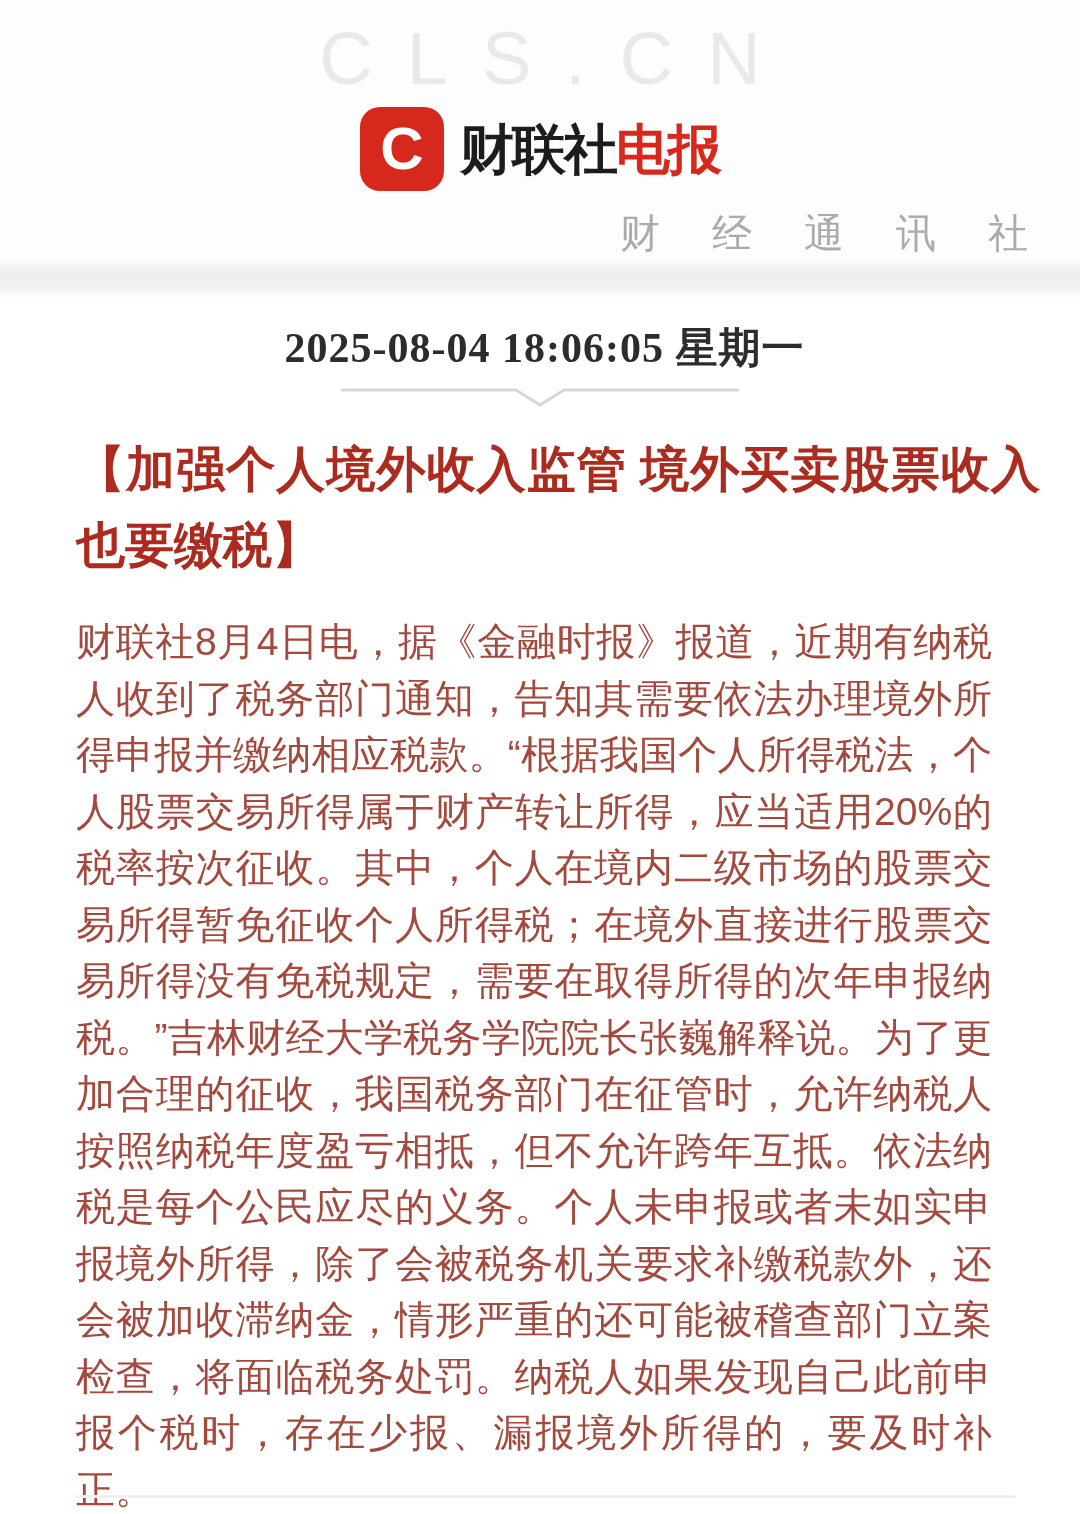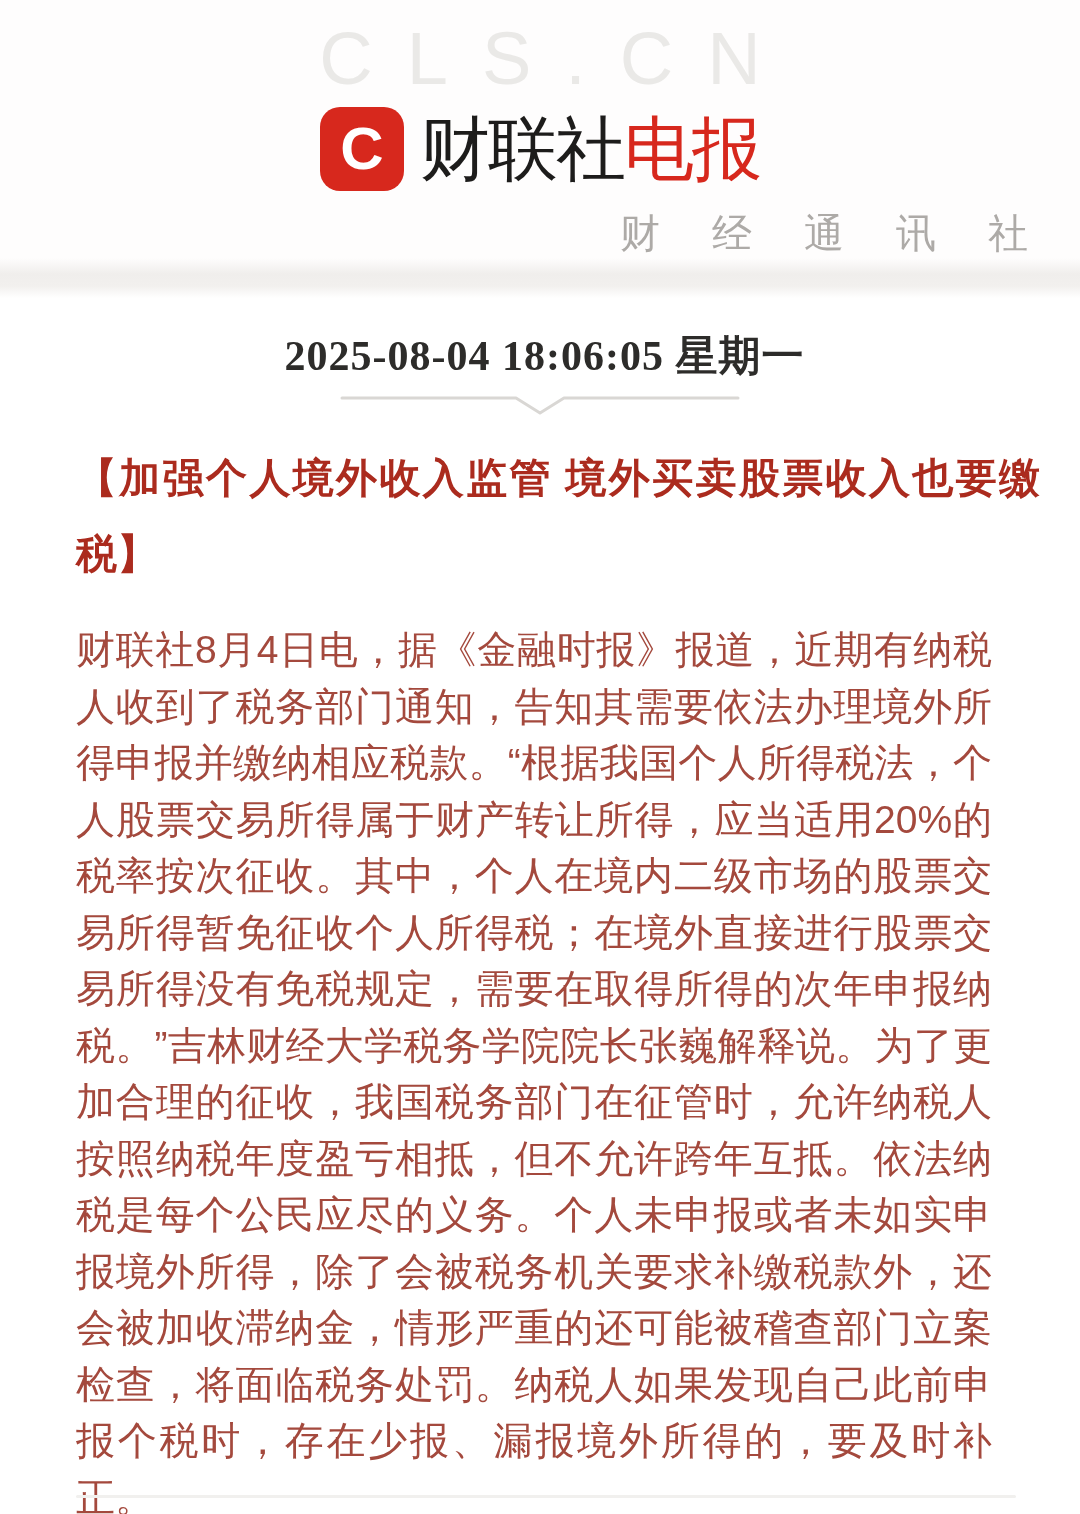--- a/index.html
+++ b/index.html
@@ -39,21 +39,21 @@
   }
   .brand-icon{
     width:84px;height:84px;
     background:var(--accent-red);
     border-radius:20px;
     display:flex;align-items:center;justify-content:center;
     color:#fff;font-size:60px;font-weight:800;
     line-height:1;
   }
   .brand-name{
-    font-size:70px;font-weight:400;
+    font-size:54px;font-weight:700;
     letter-spacing:-2px;line-height:1;
     color:var(--brand-black);
     white-space:nowrap;
   }
   .brand-name .suffix{color:var(--accent-red);}
   .tagline{
     position:absolute;top:206px;left:0;right:0;
     text-align:right;
     padding-left:52px;
     font-size:40px;
@@ -68,39 +68,39 @@
       #f0eeec 40%,
       #f2f0ee 70%,
       #ffffff 100%);
   }
   
   .card{
     position:absolute;top:298px;left:0;right:0;bottom:0;
     background:#ffffff;
   }
   .date-line{
-    margin-top:30px;
+    margin-top:22px;
     text-align:center;
     font-family:"Liberation Serif","DejaVu Serif",serif;
     font-weight:700;
     font-size:42px;
     letter-spacing:1px;
     color:var(--date-black);
     padding-left:9px;
   }
   .date-divider{
     display:block;
     width:400px;height:22px;
     margin:10px auto 0 auto;
   }
   .headline{
     margin:24px 40px 0 76px;
     font-family:"Liberation Serif","DejaVu Serif",serif;
     font-weight:700;
-    font-size:41px;
+    font-size:49px;
     line-height:76px;
     color:var(--headline-red);
     text-align:justify;
   }
   .body-text{
     margin:30px 88px 0 76px;
     font-size:39px;
     line-height:56.5px;
     color:var(--body-text-red);
     text-align:justify;

